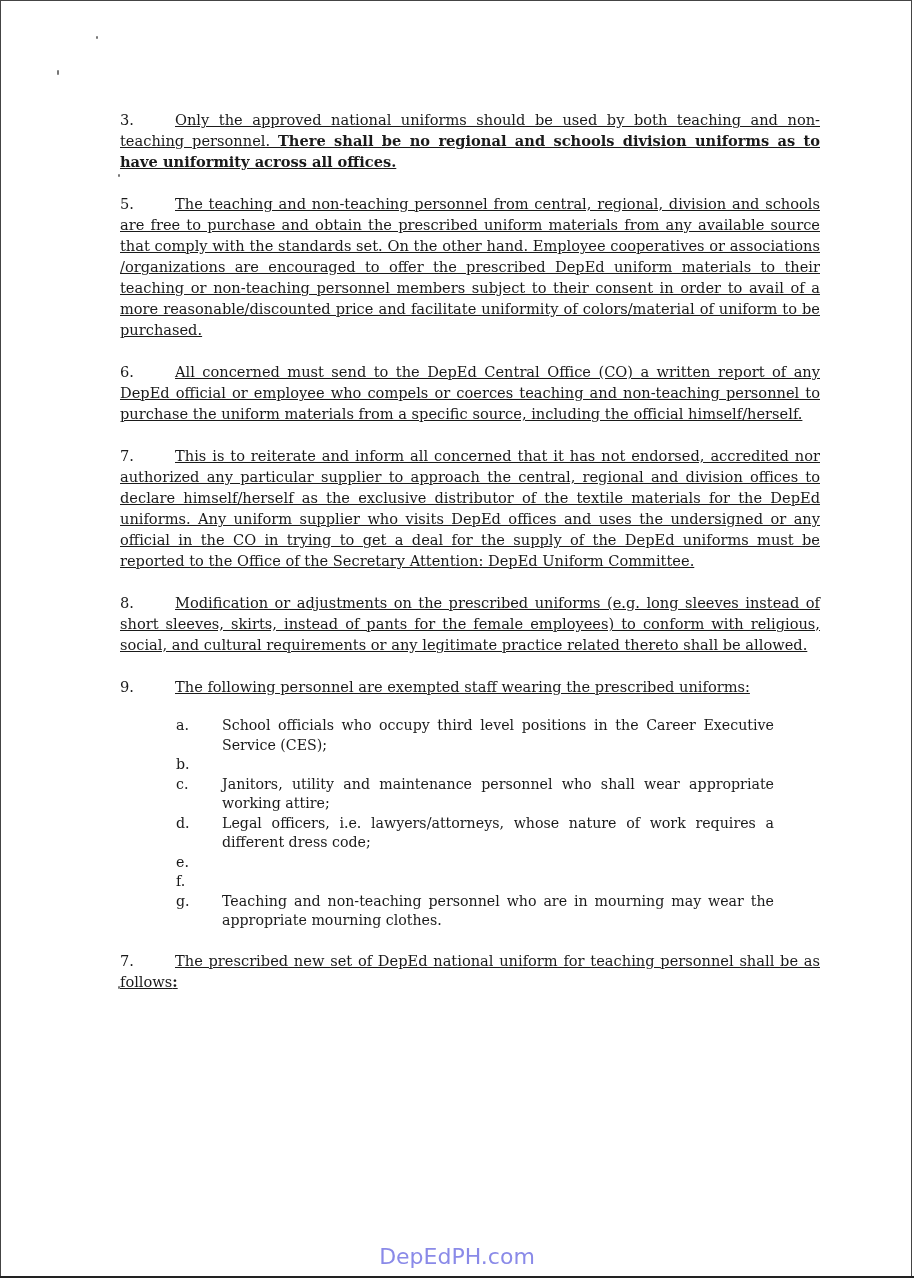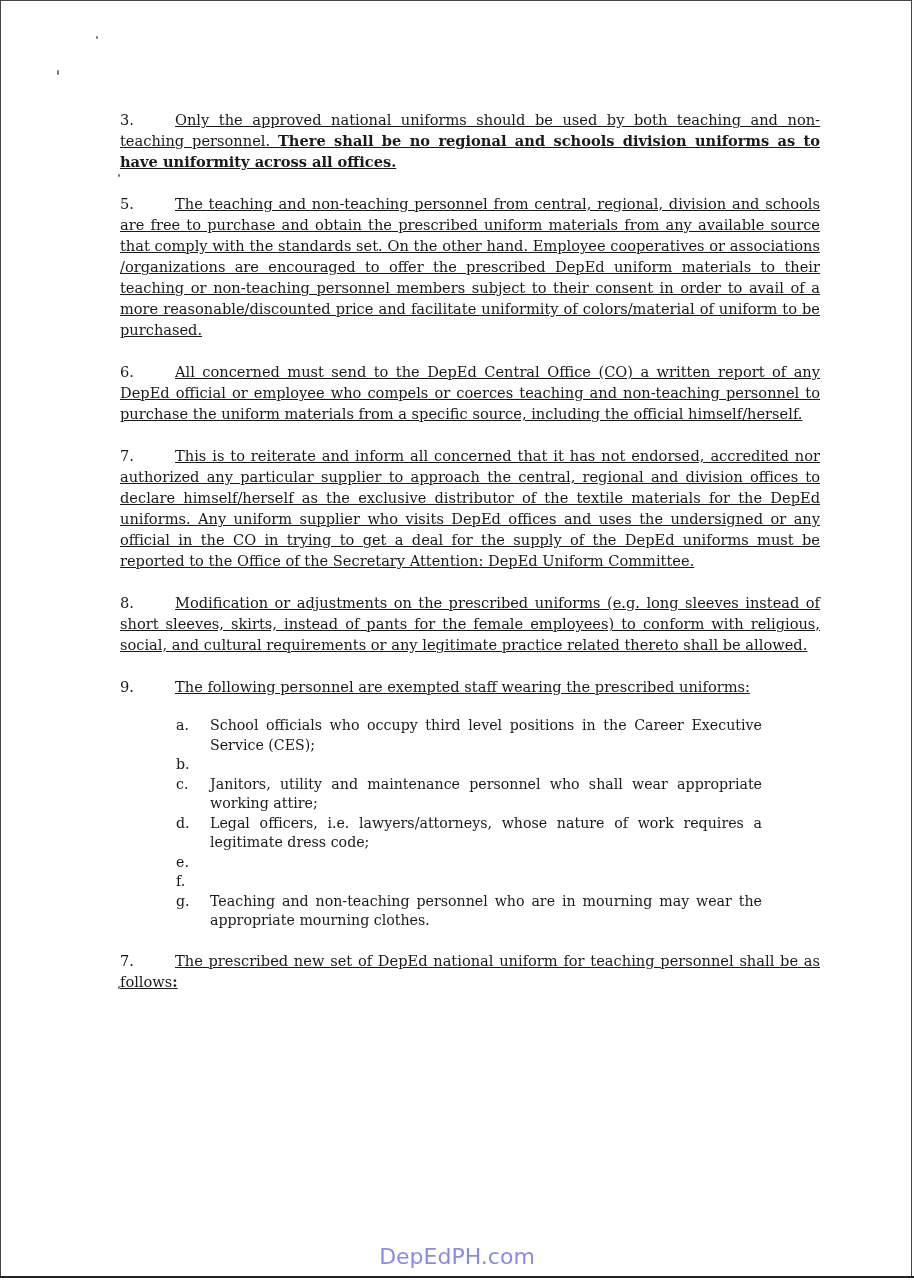--- a/index.html
+++ b/index.html
@@ -14,21 +14,21 @@
   .content {
     position: absolute; left: 120px; top: 109px; width: 700px;
     font-size: 14.6px; line-height: 21px;
   }
   .para { margin: 0 0 21px 0; text-align: justify; text-decoration: underline; }
   .num { display: inline-block; width: 55px; }
   .bold { font-weight: bold; }
   .list { margin: -2px 0 19px 52px; padding: 0; list-style: none; font-size: 14.2px; line-height: 19.5px; }
   .list li { display: flex; text-align: justify; }
   .list .lbl { width: 34px; flex: none; padding-left: 4px; }
-  .list .txt { width: 552px; }
+  .list .txt { width: 552px; margin-left: 12px; }
   .watermark {
     position: absolute; left: 0; width: 914px; top: 1244px; text-align: center;
     font-family: "DejaVu Sans", "Liberation Sans", sans-serif; font-weight: normal;
     font-size: 22px; color: #8a8ae8;
   }
   .speck { position: absolute; width: 2px; height: 3px; background: #777; border-radius: 1px; }
   .bottom-line { position: absolute; left: 0; top: 1276px; width: 914px; height: 2px; background: #222; }
 </style>
 </head>
 <body>
@@ -74,21 +74,21 @@
       </li>
     <li>
         <span class="lbl">b.</span>
       </li>
     <li>
         <span class="lbl">c.</span>
         <span class="txt">Janitors, utility and maintenance personnel who shall wear appropriate working attire;</span>
       </li>
     <li>
         <span class="lbl">d.</span>
-        <span class="txt">Legal officers, i.e. lawyers/attorneys, whose nature of work requires a legitimate dress code;</span>
+        <span class="txt">Legal officers, i.e. lawyers/attorneys, whose nature of work requires a different dress code;</span>
       </li>
     <li>
         <span class="lbl">e.</span>
       </li>
     <li>
         <span class="lbl">f.</span>
       </li>
     <li>
         <span class="lbl">g.</span>
         <span class="txt">Teaching and non-teaching personnel who are in mourning may wear the appropriate mourning clothes.</span>

